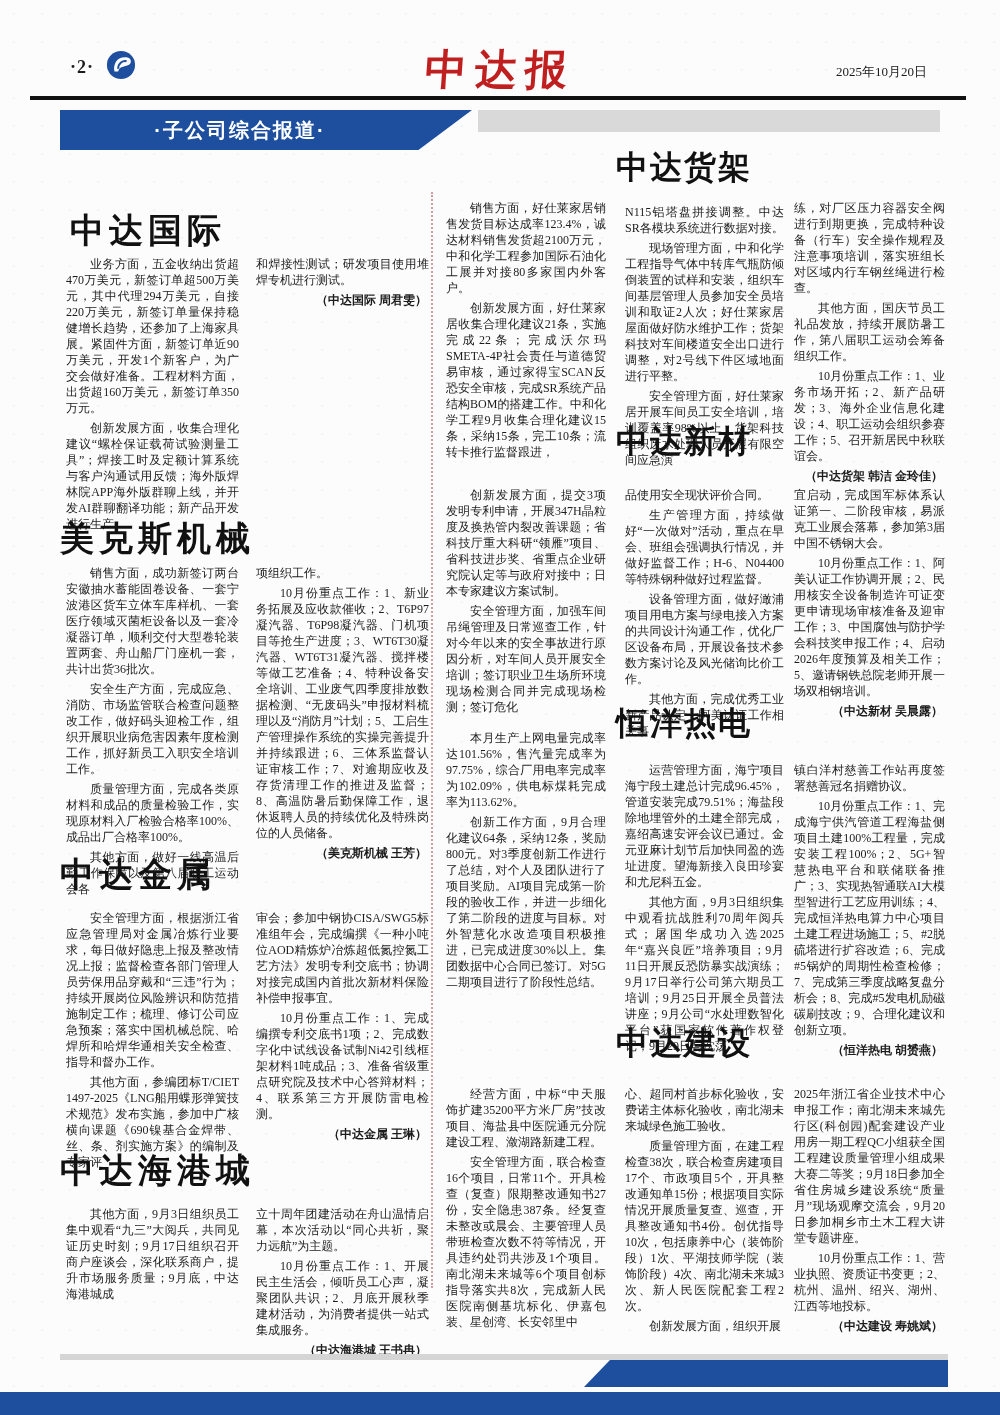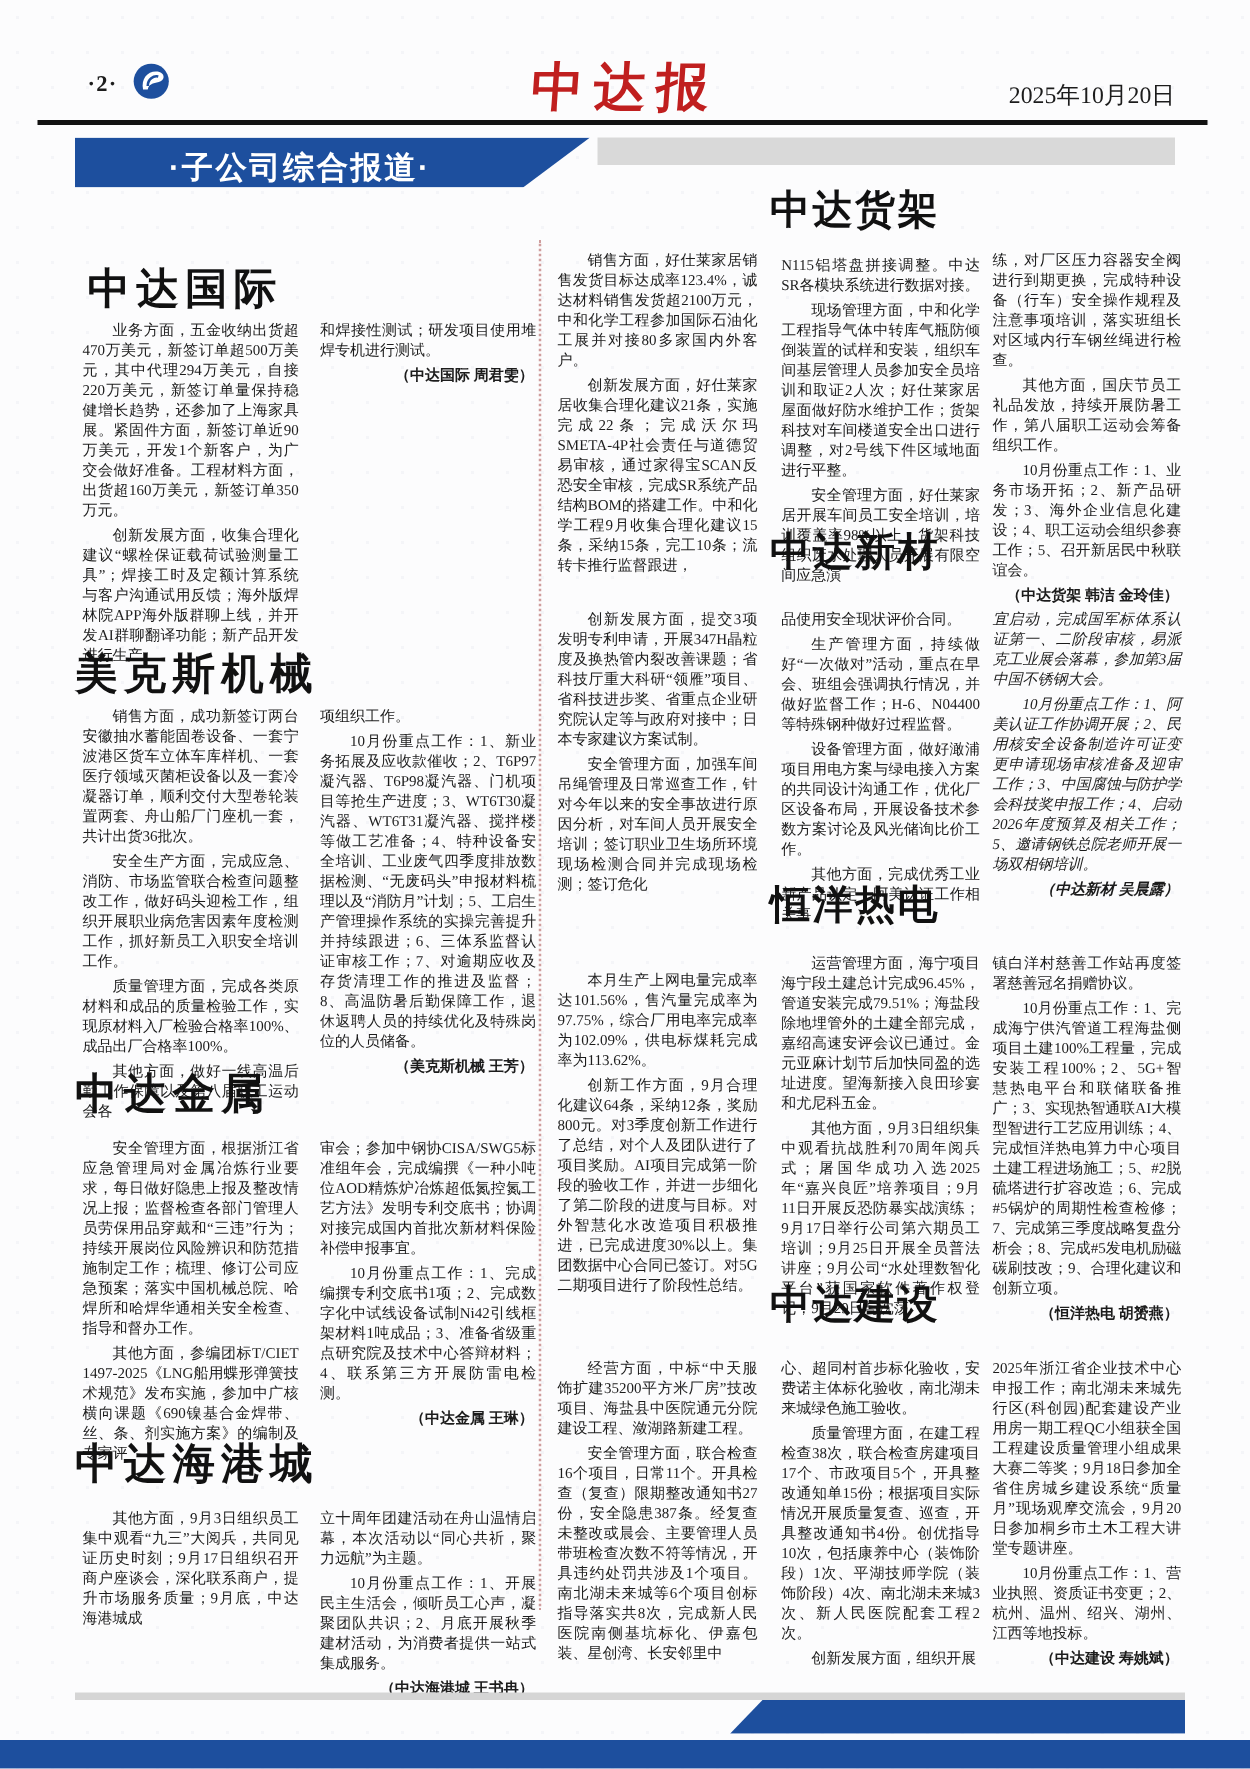--- a/index.html
+++ b/index.html
@@ -7,49 +7,49 @@
         background:#fcfcfd;
         background-image:radial-gradient(rgba(110,125,165,0.055) 1.5px, transparent 1.6px);
         background-size:28px 28px;
         font-family:"Liberation Serif","DejaVu Serif",serif;color:#1c1c1c;}
   
   .pagenum{position:absolute;left:70px;top:57px;font-size:18px;font-weight:bold;letter-spacing:1px;}
   .logo{position:absolute;left:106px;top:50px;width:30px;height:30px;}
   .masthead{position:absolute;left:0;top:42px;width:1000px;text-align:center;
             font-size:42px;font-weight:bold;color:#c01f1f;letter-spacing:8px;
             transform:skewX(-4deg);}
-  .issuedate{position:absolute;right:60px;top:63px;font-size:19px;}
+  .issuedate{position:absolute;right:73px;top:63px;font-size:13px;}
   .rule{position:absolute;left:30px;top:96px;width:936px;height:4px;background:#121212;}
   
   .banner-blue{position:absolute;left:60px;top:110px;width:412px;height:40px;background:#1d4f9e;
                clip-path:polygon(0 0,100% 0,87% 100%,0 100%);}
   .banner-title{position:absolute;left:60px;top:117px;width:360px;text-align:center;color:#fff;
                 font-family:"Liberation Sans","DejaVu Sans",sans-serif;font-weight:bold;
-                font-size:25px;letter-spacing:2px;}
+                font-size:20px;letter-spacing:2px;}
   .banner-gray{position:absolute;left:478px;top:110px;width:462px;height:22px;background:#d9d9d9;}
   
   .htitle{position:absolute;text-align:left;font-weight:bold;color:#111;}
   .htitle.lft{left:60px;width:372px;font-size:34px;letter-spacing:5px;}
   .htitle.mid{left:616px;width:176px;font-size:32px;letter-spacing:2px;}
   .tcol{position:absolute;font-size:12px;line-height:16px;text-align:justify;}
   .tcol p{margin:4px;}
   .tcol p.body{text-indent:2em;}
   .tcol p.cont{text-indent:0;}
   .tcol p.byline{text-align:right;text-indent:0;font-weight:bold;padding-right:2px;}
   
   #a1t{top:198px;} #a2t{top:516px;} #a3t{top:852px;} #a4t{top:1148px;}
   #a1c1{left:62px;top:252px;width:181px;} #a1c2{left:252px;top:252px;width:181px;}
   #a2c1{left:62px;top:561px;width:181px;} #a2c2{left:252px;top:561px;width:181px;}
   #a3c1{left:62px;top:906px;width:181px;} #a3c2{left:252px;top:906px;width:181px;}
   #a4c1{left:62px;top:1202px;width:181px;} #a4c2{left:252px;top:1202px;width:181px;}
   
   #r4t1{top:146px;} #r4t2{top:420px;} #r4t3{top:702px;} #r4t4{top:1022px;}
   #r3a{left:442px;top:196px;width:168px;} #r4a{left:621px;top:200px;width:167px;} #r5a{left:790px;top:196px;width:159px;}
-  #r3b{left:442px;top:483px;width:168px;} #r4b{left:621px;top:483px;width:167px;} #r5b{left:790px;top:483px;width:159px;font-style:italic;}
-  #r3c{left:442px;top:772px;width:168px;} #r4c{left:621px;top:758px;width:167px;} #r5c{left:790px;top:758px;width:159px;}
+  #r3b{left:442px;top:483px;width:168px;} #r4b{left:621px;top:483px;width:167px;} #r5b{left:790px;top:483px;width:159px;}
+  #r3c{left:442px;top:726px;width:168px;} #r4c{left:621px;top:758px;width:167px;} #r5c{left:790px;top:758px;width:159px;}
   #r3d{left:442px;top:1082px;width:168px;} #r4d{left:621px;top:1082px;width:167px;} #r5d{left:790px;top:1082px;width:159px;}
   .vsep{position:absolute;left:431px;top:192px;height:1096px;width:0;border-left:2px dotted #cf9d9d;}
   
   .footer-gray{position:absolute;left:60px;top:1354px;width:888px;height:6px;background:#d5d5d5;}
   .footer-blue-right{position:absolute;left:584px;top:1360px;width:364px;height:27px;background:#1d4f9e;
                      clip-path:polygon(26px 0,100% 0,100% 100%,0 100%);}
   .footer-bottom{position:absolute;left:0;top:1392px;width:1000px;height:23px;background:#1d4f9e;}
 </style>
 </head>
 <body>

